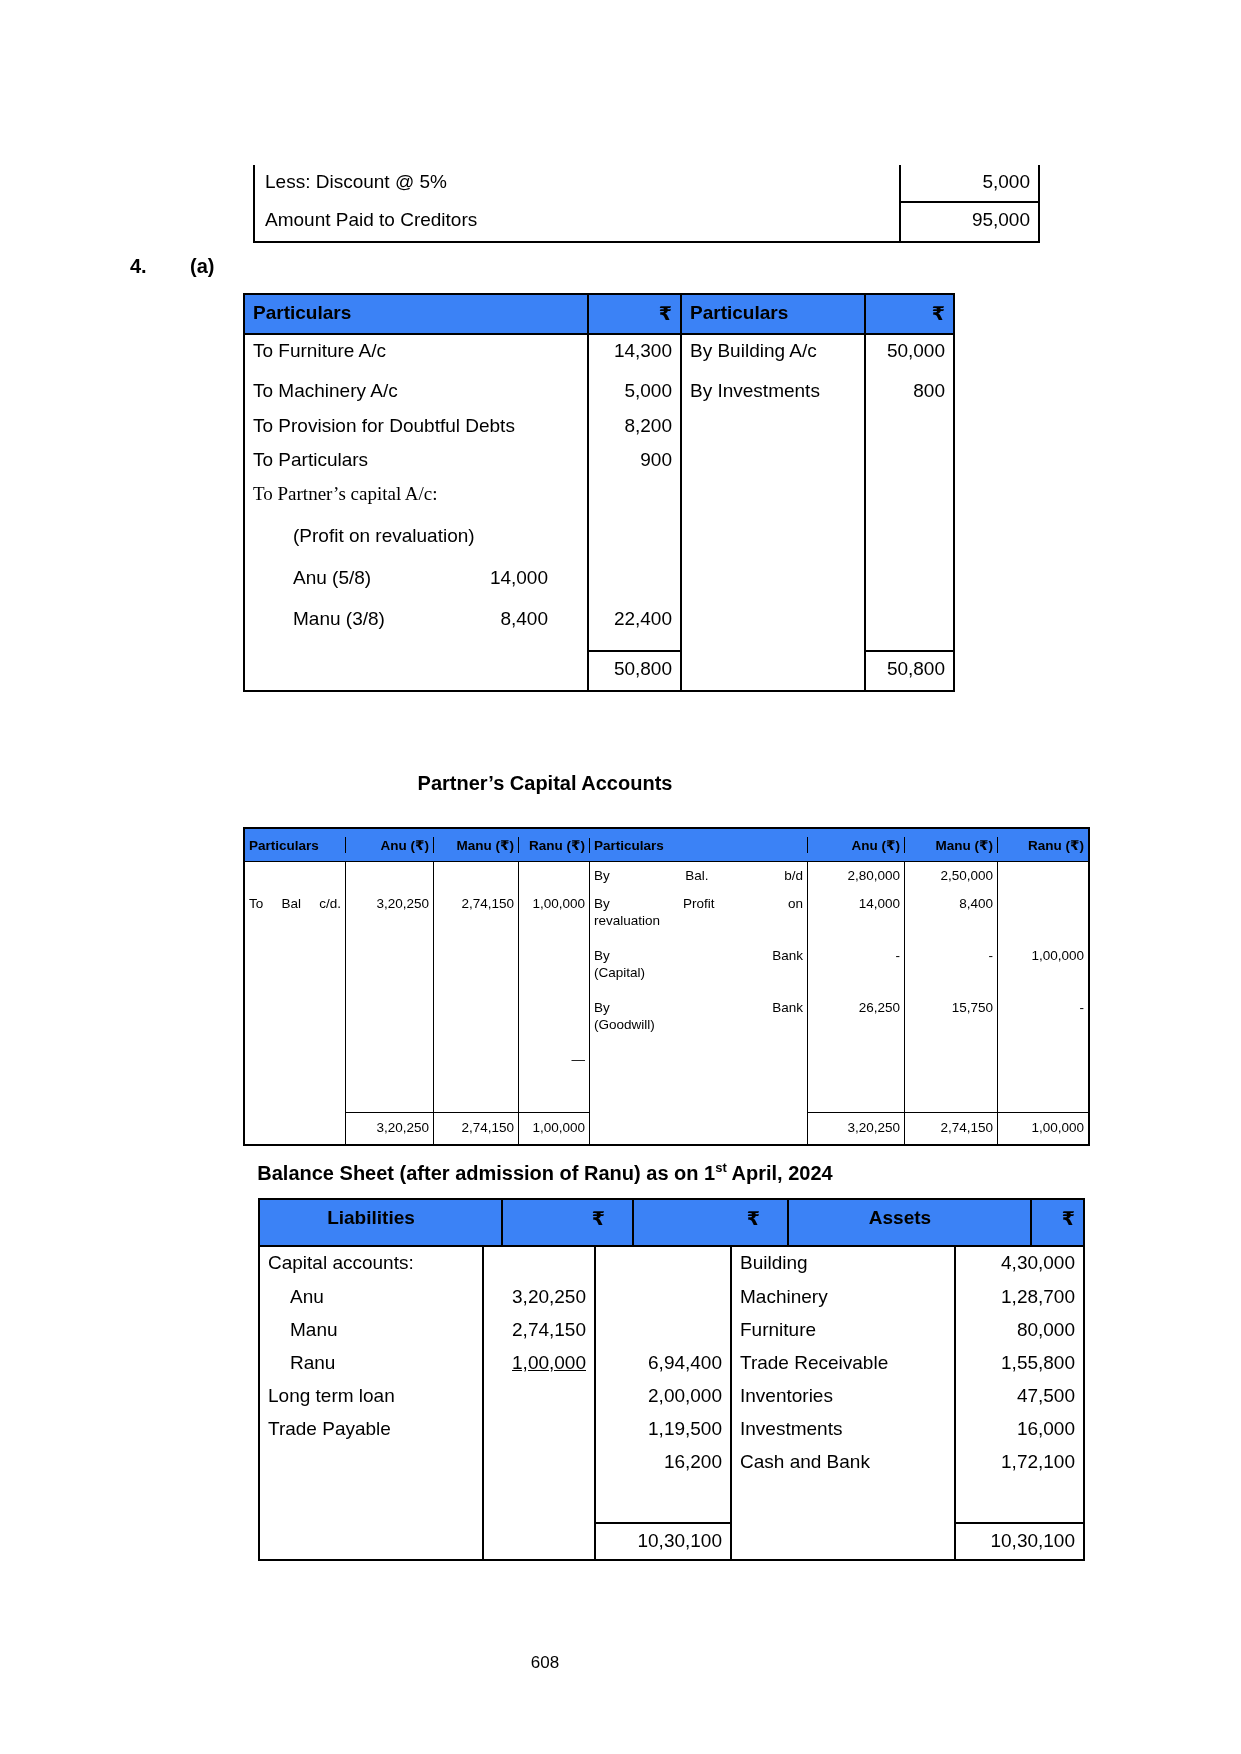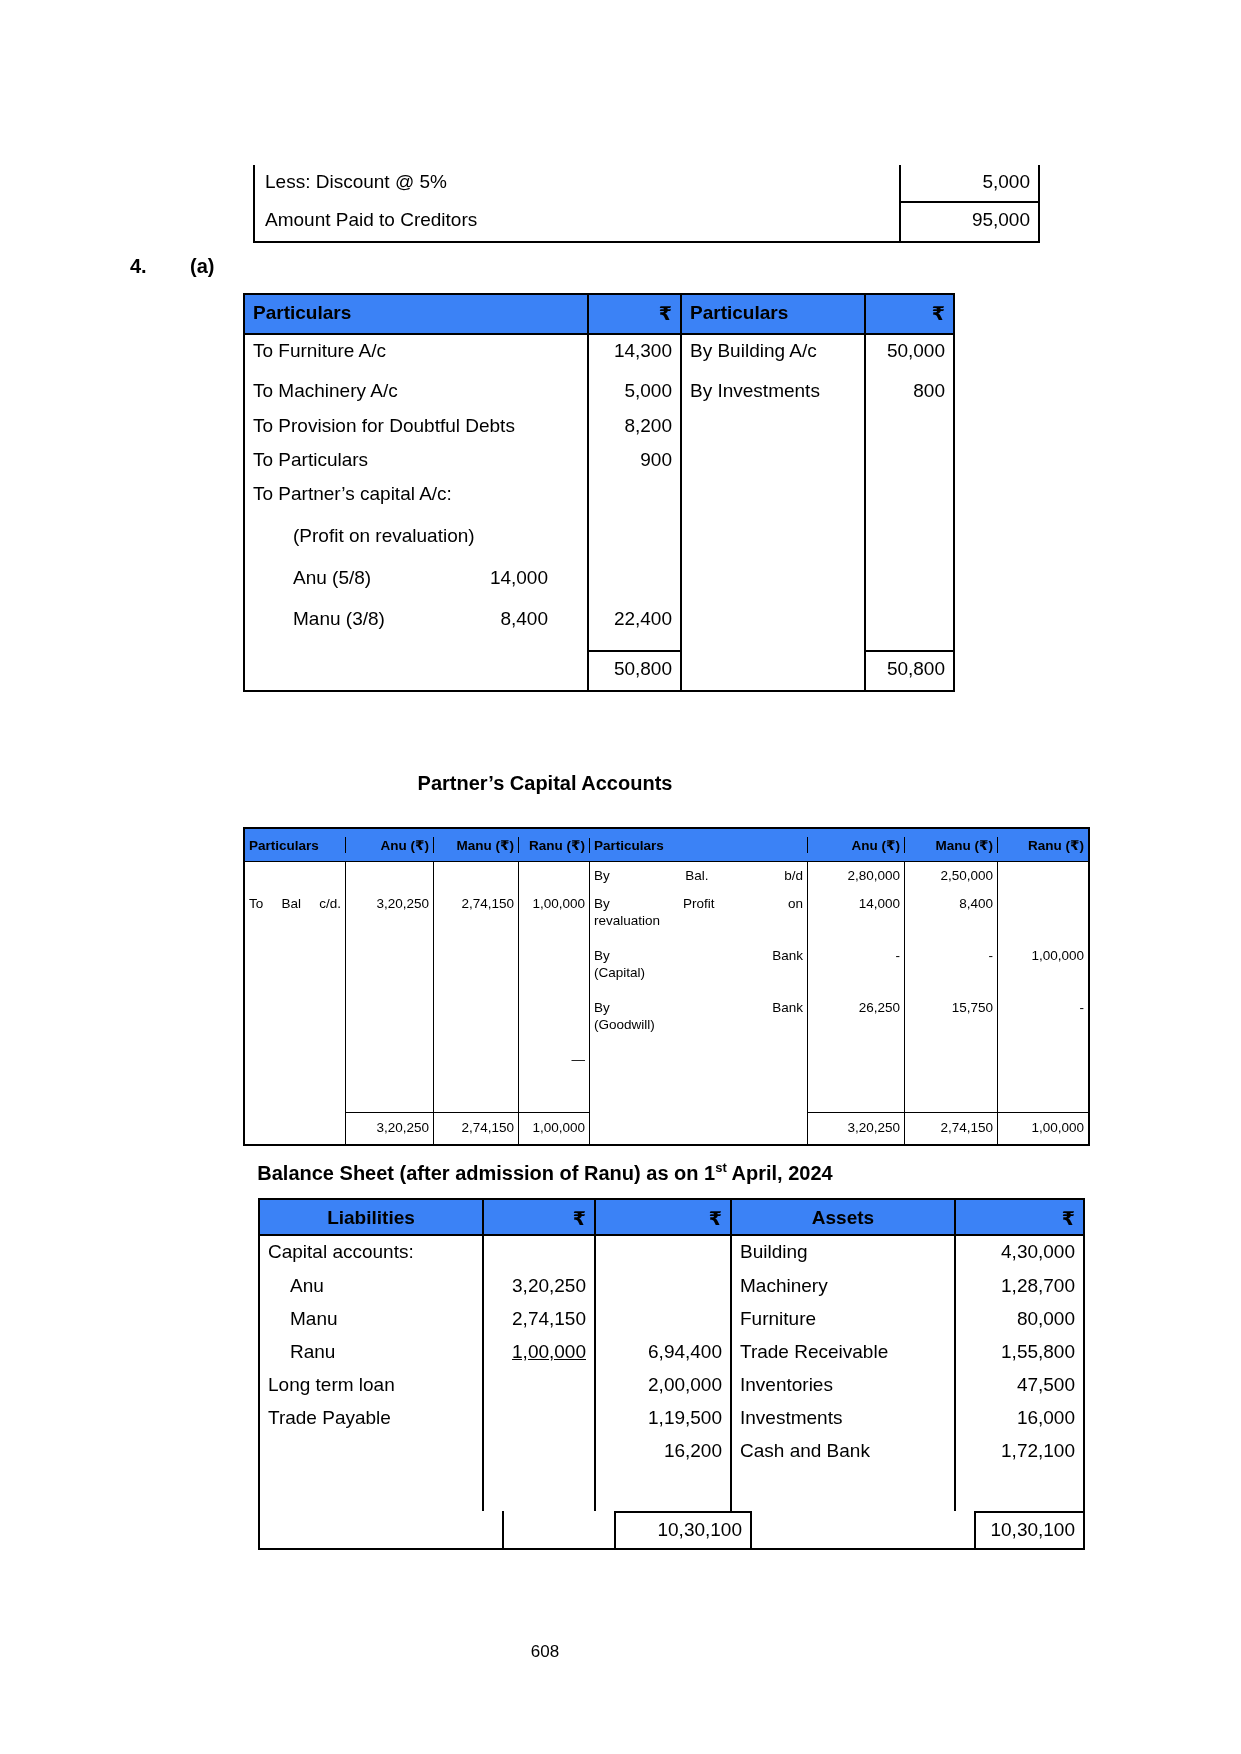--- a/index.html
+++ b/index.html
@@ -36,21 +36,21 @@
 
   
   .reval{width:712px;margin-left:243px;}
   .reval .hrow{height:40px;}
   .reval .cP1{width:342px;} .reval .cA1{width:93px;} .reval .cP2{width:184px;} .reval .cA2{width:93px;flex:1;}
   .reval .body{height:315px;}
   .reval .bcol>div:nth-child(1){height:40px;}
   .reval .bcol>div:nth-child(2){height:35px;}
   .reval .bcol>div:nth-child(3){height:34px;}
   .reval .bcol>div:nth-child(4){height:34px;}
-  .reval .bcol>div:nth-child(5){height:42px;}
+  .reval .bcol>div:nth-child(5){height:42px;font-family:Liberation Serif, serif;}
   .reval .bcol>div:nth-child(6){height:42px;}
   .reval .bcol>div:nth-child(7){height:41px;}
   .reval .trow{height:40px;}
   .plabel{display:inline-block;width:150px;}
   .psub{display:inline-block;width:105px;text-align:right;}
 
   
   .h-cap{width:1090px;text-align:center;font-size:20px;font-weight:bold;margin-top:80px;height:30px;}
   .h-bs{width:1090px;text-align:center;font-size:20px;font-weight:bold;margin-top:14px;height:30px;}
   .h-bs sup{font-size:13px;}
@@ -69,31 +69,31 @@
   .cap .bcol>div:nth-child(3){height:52px;}
   .cap .bcol>div:nth-child(4){height:52px;}
   .cap .trow{height:32px;}
   .cap .tcell{padding:7px 4px 0 4px;}
   .cap .topline{border-top:1.5px solid #000;}
   .jln{text-align:justify;text-align-last:justify;}
   .wrapnum{word-break:break-all;padding-left:18px;padding-right:4px;}
 
   
   .bs{width:827px;margin-left:258px;margin-top:8px;}
-  .bs .hrow{height:36px;}
+  .bs .hrow{height:47px;gap:19px;}
   .bs .b1{width:222px;} .bs .b2{width:112px;} .bs .b3{width:136px;} .bs .b4{width:224px;} .bs .b5{flex:1;width:133px;}
   .bs .body{height:275px;}
   .bs .bcol>div:nth-child(1){height:34px;}
   .bs .bcol>div:nth-child(2){height:33px;}
   .bs .bcol>div:nth-child(3){height:33px;}
   .bs .bcol>div:nth-child(4){height:33px;}
   .bs .bcol>div:nth-child(5){height:33px;}
   .bs .bcol>div:nth-child(6){height:33px;}
   .bs .bcol>div:nth-child(7){height:76px;}
-  .bs .trow{height:37px;padding-left:20px;}
+  .bs .trow{height:37px;}
   .bs .ind2{padding-left:30px;}
   .bs .narrow{width:160px;}
   .uline{text-decoration:underline;}
   .ctr{text-align:center;}
 
   .pageno{width:1090px;text-align:center;font-size:17px;margin-top:92px;}
 </style>
 </head>
 <body>
 

